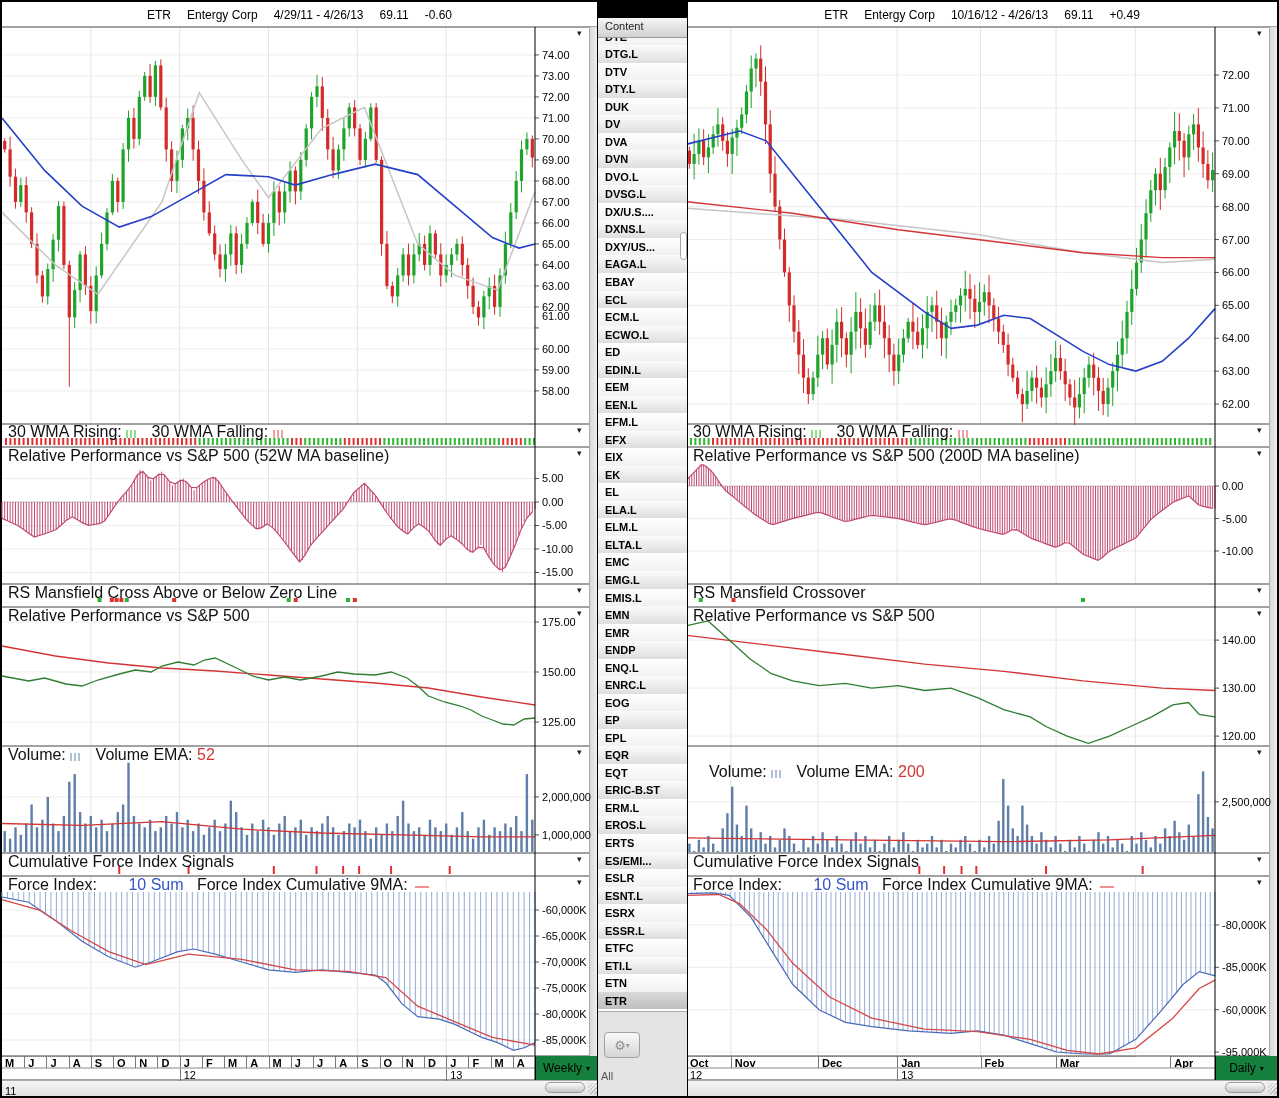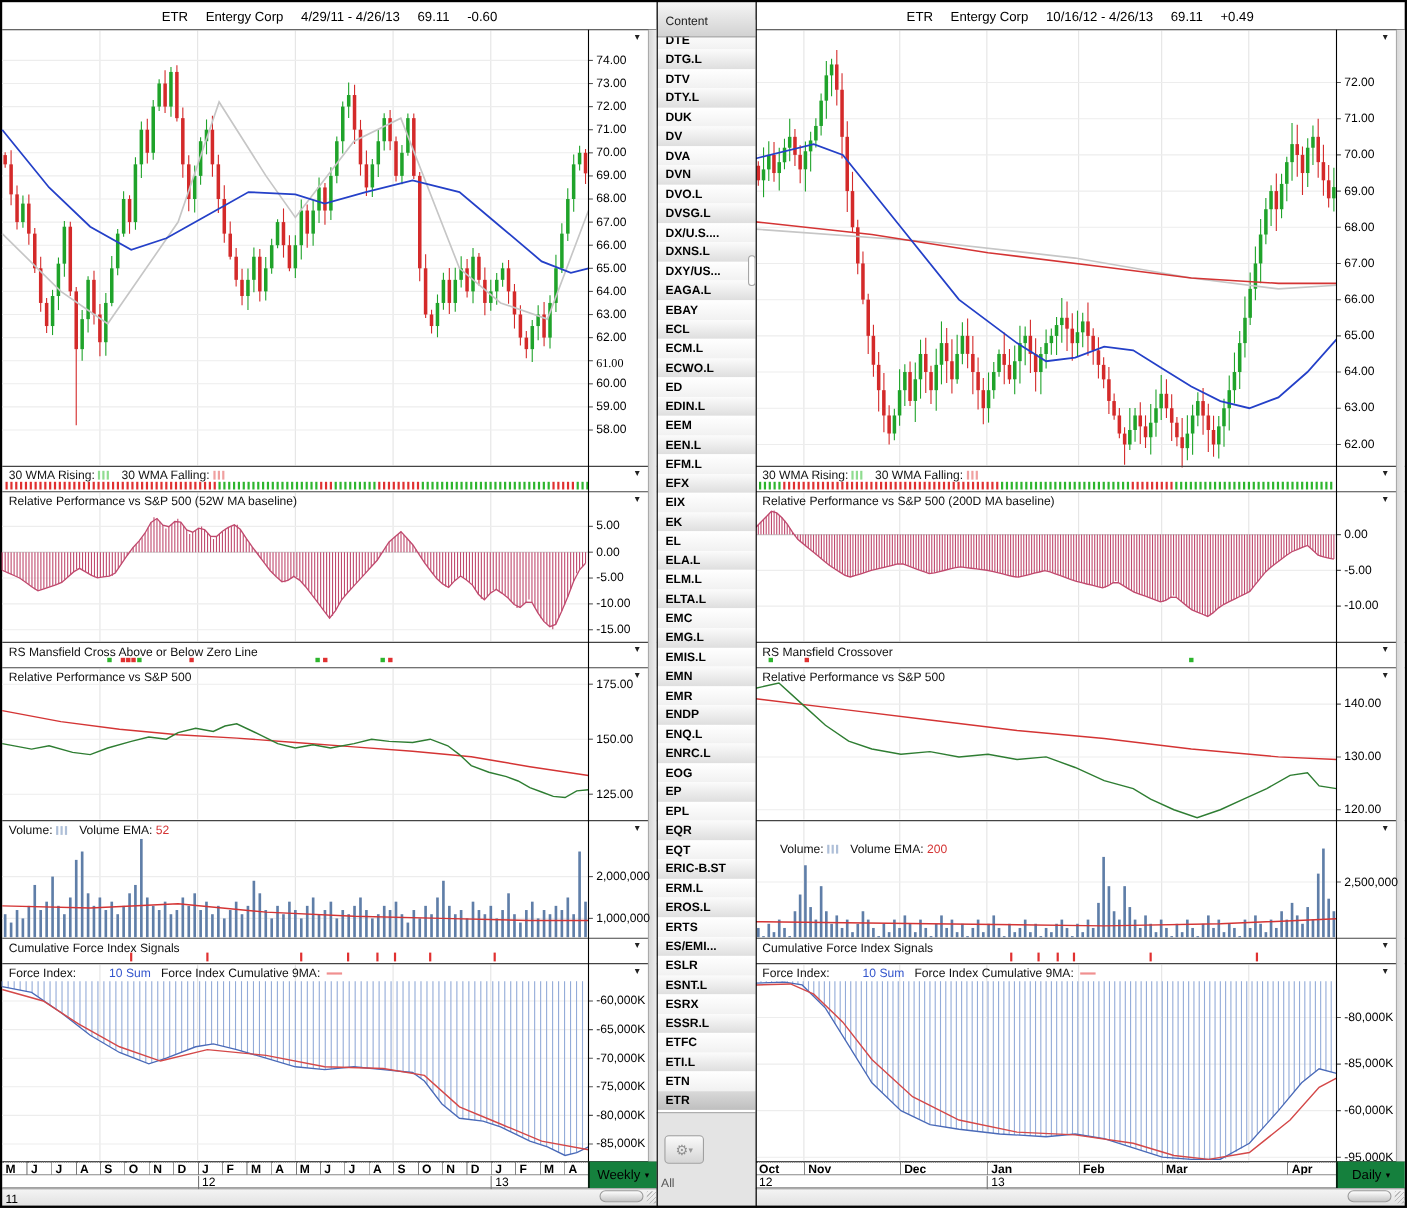--- a/index.html
+++ b/index.html
@@ -1,35 +1,35 @@
 <!DOCTYPE html>
 <html><head>
 <meta charset="utf-8">
 <style>
   html,body{margin:0;padding:0;background:#222;}
   #root{position:relative;width:1279px;height:1098px;background:#000;font-family:"Liberation Sans",sans-serif;overflow:hidden;}
   #root *{box-sizing:border-box;}
   .white{position:absolute;background:#fff;}
   .panel-header{position:absolute;top:2px;height:25px;display:flex;align-items:center;justify-content:center;gap:16px;font-size:12px;color:#000;background:#fff;white-space:nowrap;}
-  .lbl{position:absolute;font-size:11px;line-height:12px;color:#111;white-space:nowrap;z-index:6;}
+  .lbl{position:absolute;font-size:16px;line-height:12px;color:#111;white-space:nowrap;z-index:6;}
   .sw{display:inline-block;width:2px;height:8px;margin-right:2px;vertical-align:-1px;}
   .blue-text{color:#3355cc;margin-left:27px;}
   .red-text{color:#d43434;}
   .pink-line{display:inline-block;width:14px;height:0;border-bottom:2px solid #f09090;vertical-align:2px;margin-left:3px;}
   svg#chart-svg{position:absolute;left:0;top:0;z-index:2;}
   .axis-label{position:absolute;font-size:11px;color:#000;z-index:4;white-space:nowrap;}
   .dd{position:absolute;font-size:9px;color:#222;z-index:7;cursor:default;line-height:8px;}
   .tf-box{position:absolute;top:1056px;height:24px;display:flex;align-items:center;justify-content:center;gap:4px;font-size:12px;color:#000;background:#15803d;z-index:6;}
   .month-cell{position:absolute;height:12px;border-left:1px solid #777;font-size:11px;font-weight:bold;padding:0 0 0 3px;color:#000;overflow:hidden;z-index:5;}
   .year-lbl{position:absolute;height:12px;border-left:1px solid #777;font-size:11px;padding:0 0 0 3px;color:#000;z-index:5;}
   .hscroll{position:absolute;top:1080px;height:16px;background:linear-gradient(#f4f4f4,#e2e2e2);border-top:1px solid #aaa;z-index:5;}
   .hthumb{position:absolute;top:1082px;height:11px;border:1px solid #999;border-radius:6px;background:linear-gradient(#fdfdfd,#c6c6c6);z-index:6;}
   .grip{position:absolute;top:1083px;width:9px;height:11px;background:repeating-linear-gradient(135deg,#bbb 0 1px,transparent 1px 3px);z-index:6;}
   .vstrip{position:absolute;top:27px;height:1029px;width:8px;background:linear-gradient(90deg,#d8d8d8,#eee);border-left:1px solid #aaa;z-index:3;}
-  #content-header{position:absolute;left:597px;top:2px;width:90px;height:32px;background:linear-gradient(#f5f5f5,#d2d2d2);border-bottom:1px solid #999;font-size:11px;color:#222;padding:12px 0 0 8px;z-index:6;}
+  #content-header{position:absolute;left:597px;top:18px;width:90px;height:20px;background:linear-gradient(#f5f5f5,#d2d2d2);border-bottom:1px solid #999;font-size:11px;color:#222;padding:2px 0 0 8px;z-index:6;}
   #ticker-list{position:absolute;left:597px;top:18px;width:90px;height:993px;background:#fff;overflow:hidden;z-index:5;}
   .trow{height:17.54px;padding:3px 0 0 8px;font-size:11px;font-weight:bold;color:#000;background:linear-gradient(#fbfbfb,#dedede);}
   .trow.alt{background:linear-gradient(#fff,#f1f1f1);}
   .trow.sel{background:linear-gradient(#d9d9d9,#bfbfbf);}
   #list-footer{position:absolute;left:597px;top:1011px;width:90px;height:85px;background:#e4e4e4;border-top:1px solid #aaa;z-index:5;}
   #gear-btn{position:absolute;left:7px;top:20px;width:36px;height:26px;border:1px solid #a0a0a0;border-radius:4px;background:linear-gradient(#fafafa,#d5d5d5);display:flex;align-items:center;justify-content:center;font-size:13px;color:#909090;}
   #all-label{position:absolute;left:4px;top:58px;font-size:11px;color:#555;}
   #list-thumb{position:absolute;left:680px;top:232px;width:7px;height:28px;border:1px solid #a5a5a5;border-radius:4px;background:#fff;z-index:7;}
   .vline{position:absolute;width:1px;background:#000;z-index:6;}
 </style>
@@ -1959,21 +1959,21 @@
     <div class="axis-label" style="left: 542px; top: 111.93px;">71.00</div>
     <div class="axis-label" style="left: 542px; top: 132.93px;">70.00</div>
     <div class="axis-label" style="left: 542px; top: 153.93px;">69.00</div>
     <div class="axis-label" style="left: 542px; top: 174.93px;">68.00</div>
     <div class="axis-label" style="left: 542px; top: 195.93px;">67.00</div>
     <div class="axis-label" style="left: 542px; top: 216.93px;">66.00</div>
     <div class="axis-label" style="left: 542px; top: 237.93px;">65.00</div>
     <div class="axis-label" style="left: 542px; top: 258.93px;">64.00</div>
     <div class="axis-label" style="left: 542px; top: 279.93px;">63.00</div>
     <div class="axis-label" style="left: 542px; top: 300.93px;">62.00</div>
-    <div class="axis-label" style="left: 542px; top: 325px; font-family: Liberation Serif, serif;">61.00</div>
+    <div class="axis-label" style="left: 542px; top: 310px;">61.00</div>
     <div class="axis-label" style="left: 542px; top: 342.93px;">60.00</div>
     <div class="axis-label" style="left: 542px; top: 363.93px;">59.00</div>
     <div class="axis-label" style="left: 542px; top: 384.93px;">58.00</div>
     <div class="axis-label" style="left: 542px; top: 472.49px;">5.00</div>
     <div class="axis-label" style="left: 542px; top: 495.99px;">0.00</div>
     <div class="axis-label" style="left: 542px; top: 519.49px;">-5.00</div>
     <div class="axis-label" style="left: 542px; top: 542.99px;">-10.00</div>
     <div class="axis-label" style="left: 542px; top: 566.49px;">-15.00</div>
     <div class="axis-label" style="left: 542px; top: 616px; text-align: center;">175.00</div>
     <div class="axis-label" style="left: 542px; top: 666px;">150.00</div>

